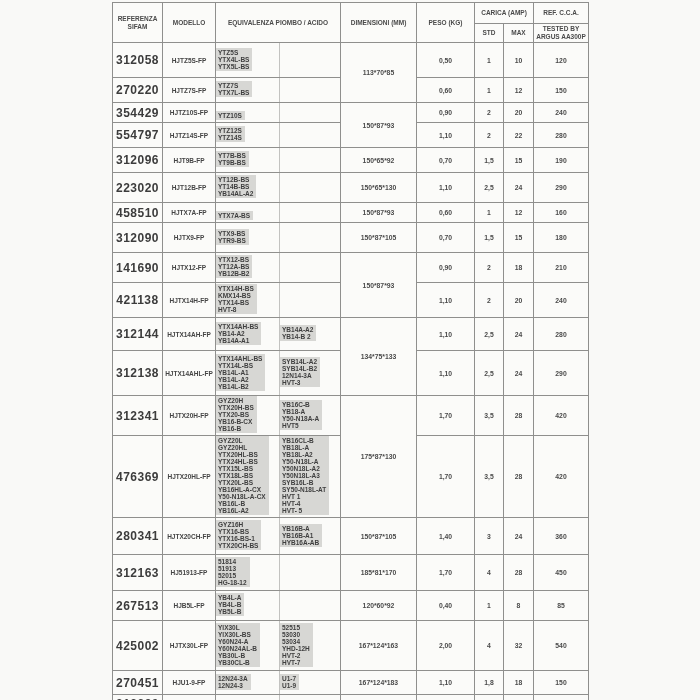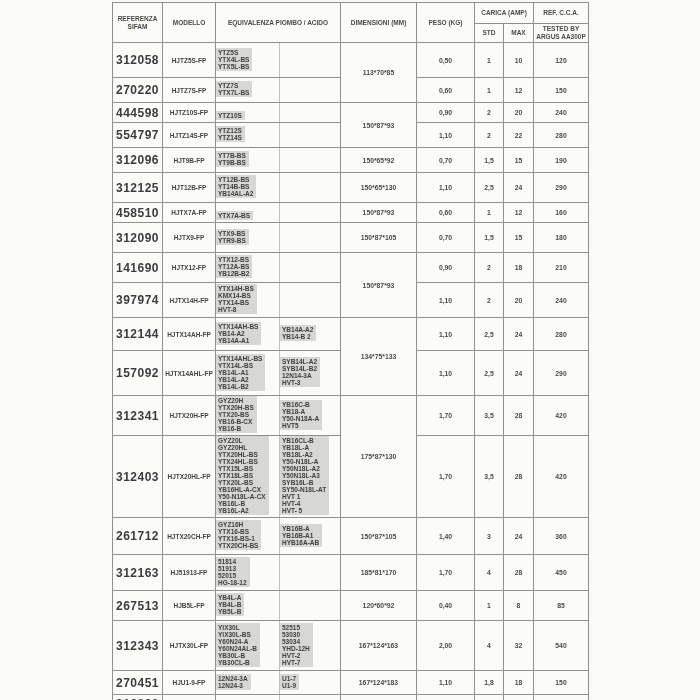--- a/index.html
+++ b/index.html
@@ -97,21 +97,21 @@
       <td class="c-mod">HJTZ7S-FP</td>
       <td class="c-eq1"><span class="shade">YTZ7S
 YTX7L-BS</span></td>
       <td class="c-eq2"><span class="shade"></span></td>
       <td class="c-num">0,60</td>
       <td class="c-num">1</td>
       <td class="c-num">12</td>
       <td class="c-num">150</td>
     </tr>
     <tr style="height:20px">
-      <td class="c-ref">444598</td>
+      <td class="c-ref">354429</td>
       <td class="c-mod">HJTZ10S-FP</td>
       <td class="c-eq1"><span class="shade">YTZ10S</span></td>
       <td class="c-eq2"><span class="shade"></span></td>
       <td class="c-dim" rowspan="2">150*87*93</td>
       <td class="c-num">0,90</td>
       <td class="c-num">2</td>
       <td class="c-num">20</td>
       <td class="c-num">240</td>
     </tr>
     <tr style="height:25px">
@@ -131,21 +131,21 @@
       <td class="c-eq1"><span class="shade">YT7B-BS
 YT9B-BS</span></td>
       <td class="c-eq2"><span class="shade"></span></td>
       <td class="c-dim">150*65*92</td>
       <td class="c-num">0,70</td>
       <td class="c-num">1,5</td>
       <td class="c-num">15</td>
       <td class="c-num">190</td>
     </tr>
     <tr style="height:30px">
-      <td class="c-ref">312125</td>
+      <td class="c-ref">223020</td>
       <td class="c-mod">HJT12B-FP</td>
       <td class="c-eq1"><span class="shade">YT12B-BS
 YT14B-BS
 YB14AL-A2</span></td>
       <td class="c-eq2"><span class="shade"></span></td>
       <td class="c-dim">150*65*130</td>
       <td class="c-num">1,10</td>
       <td class="c-num">2,5</td>
       <td class="c-num">24</td>
       <td class="c-num">290</td>
@@ -180,21 +180,21 @@
 YT12A-BS
 YB12B-B2</span></td>
       <td class="c-eq2"><span class="shade"></span></td>
       <td class="c-dim" rowspan="2">150*87*93</td>
       <td class="c-num">0,90</td>
       <td class="c-num">2</td>
       <td class="c-num">18</td>
       <td class="c-num">210</td>
     </tr>
     <tr style="height:35px">
-      <td class="c-ref">397974</td>
+      <td class="c-ref">421138</td>
       <td class="c-mod">HJTX14H-FP</td>
       <td class="c-eq1"><span class="shade">YTX14H-BS
 KMX14-BS
 YTX14-BS
 HVT-8</span></td>
       <td class="c-eq2"><span class="shade"></span></td>
       <td class="c-num">1,10</td>
       <td class="c-num">2</td>
       <td class="c-num">20</td>
       <td class="c-num">240</td>
@@ -207,21 +207,21 @@
 YB14A-A1</span></td>
       <td class="c-eq2"><span class="shade">YB14A-A2
 YB14-B 2</span></td>
       <td class="c-dim" rowspan="2">134*75*133</td>
       <td class="c-num">1,10</td>
       <td class="c-num">2,5</td>
       <td class="c-num">24</td>
       <td class="c-num">280</td>
     </tr>
     <tr style="height:45px">
-      <td class="c-ref">157092</td>
+      <td class="c-ref">312138</td>
       <td class="c-mod">HJTX14AHL-FP</td>
       <td class="c-eq1"><span class="shade">YTX14AHL-BS
 YTX14L-BS
 YB14L-A1
 YB14L-A2
 YB14L-B2</span></td>
       <td class="c-eq2"><span class="shade">SYB14L-A2
 SYB14L-B2
 12N14-3A
 HVT-3</span></td>
@@ -242,21 +242,21 @@
 YB18-A
 Y50-N18A-A
 HVT5</span></td>
       <td class="c-dim" rowspan="2">175*87*130</td>
       <td class="c-num">1,70</td>
       <td class="c-num">3,5</td>
       <td class="c-num">28</td>
       <td class="c-num">420</td>
     </tr>
     <tr style="height:77px">
-      <td class="c-ref">312403</td>
+      <td class="c-ref">476369</td>
       <td class="c-mod">HJTX20HL-FP</td>
       <td class="c-eq1"><span class="shade">GYZ20L
 GYZ20HL
 YTX20HL-BS
 YTX24HL-BS
 YTX15L-BS
 YTX18L-BS
 YTX20L-BS
 YB16HL-A-CX
 Y50-N18L-A-CX
@@ -272,21 +272,21 @@
 SY50-N18L-AT
 HVT 1
 HVT-4
 HVT- 5</span></td>
       <td class="c-num">1,70</td>
       <td class="c-num">3,5</td>
       <td class="c-num">28</td>
       <td class="c-num">420</td>
     </tr>
     <tr style="height:37px">
-      <td class="c-ref">261712</td>
+      <td class="c-ref">280341</td>
       <td class="c-mod">HJTX20CH-FP</td>
       <td class="c-eq1"><span class="shade">GYZ16H
 YTX16-BS
 YTX16-BS-1
 YTX20CH-BS</span></td>
       <td class="c-eq2"><span class="shade">YB16B-A
 YB16B-A1
 HYB16A-AB</span></td>
       <td class="c-dim">150*87*105</td>
       <td class="c-num">1,40</td>
@@ -315,21 +315,21 @@
 YB4L-B
 YB5L-B</span></td>
       <td class="c-eq2"><span class="shade"></span></td>
       <td class="c-dim">120*60*92</td>
       <td class="c-num">0,40</td>
       <td class="c-num">1</td>
       <td class="c-num">8</td>
       <td class="c-num">85</td>
     </tr>
     <tr style="height:50px">
-      <td class="c-ref">312343</td>
+      <td class="c-ref">425002</td>
       <td class="c-mod">HJTX30L-FP</td>
       <td class="c-eq1"><span class="shade">YIX30L
 YIX30L-BS
 Y60N24-A
 Y60N24AL-B
 YB30L-B
 YB30CL-B</span></td>
       <td class="c-eq2"><span class="shade">52515
 53030
 53034

